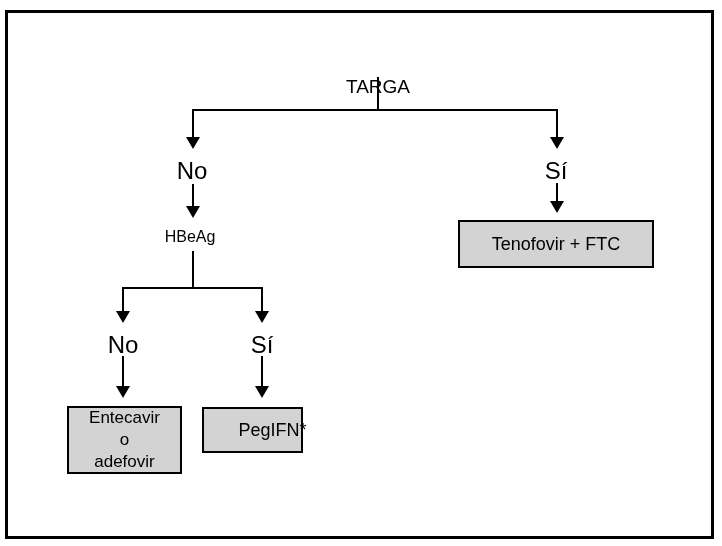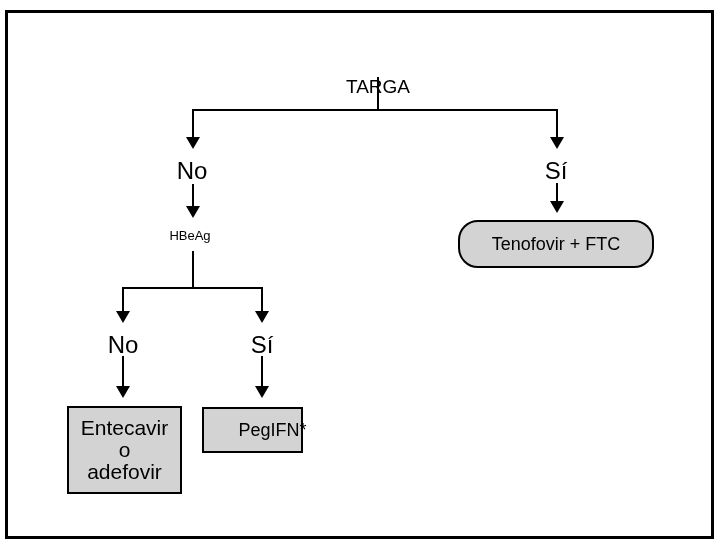--- a/index.html
+++ b/index.html
@@ -32,42 +32,42 @@
     height: 546px;
   }
   .label {
     position: absolute;
     transform: translateX(-50%);
     color: #000000;
     white-space: nowrap;
     text-align: center;
   }
   .label-root   { left: 378px; top: 51px;  font-size: 19px; margin-top: 25px; }
-  .label-hbeag  { left: 190px; top: 228px; font-size: 13px; }
+  .label-hbeag  { left: 190px; top: 228px; font-size: 16px; }
   .label-branch { font-size: 24px; }
   .l1-no { left: 192px; top: 157px; }
   .l1-si { left: 556px; top: 157px; }
   .l2-no { left: 123px; top: 331px; }
   .l2-si { left: 262px; top: 331px; }
   .box {
     position: absolute;
     background: #d3d3d3;
     border: 2px solid #000000;
     box-sizing: border-box;
     color: #000000;
     font-size: 18px;
     display: flex;
     flex-direction: column;
     align-items: center;
     justify-content: center;
     text-align: center;
     line-height: 22px;
   }
-  .box-tenofovir { left: 458px; top: 220px; width: 196px; height: 48px; border-radius: 20px; }
-  .box-entecavir { left: 67px;  top: 406px; width: 115px; height: 88px; font-size: 21px; }
+  .box-tenofovir { left: 458px; top: 220px; width: 196px; height: 48px; }
+  .box-entecavir { left: 67px;  top: 406px; width: 115px; height: 68px; font-size: 17px; }
   .box-pegifn    { left: 202px; top: 407px; width: 101px; height: 46px; padding-left: 40px; }
 </style>
 </head>
 <body>
 
 <div class="canvas">
   <div class="frame"></div>
 
   <svg class="connectors" viewBox="0 0 722 546" xmlns="http://www.w3.org/2000/svg">
     <g stroke="#000000" stroke-width="2" fill="none">

